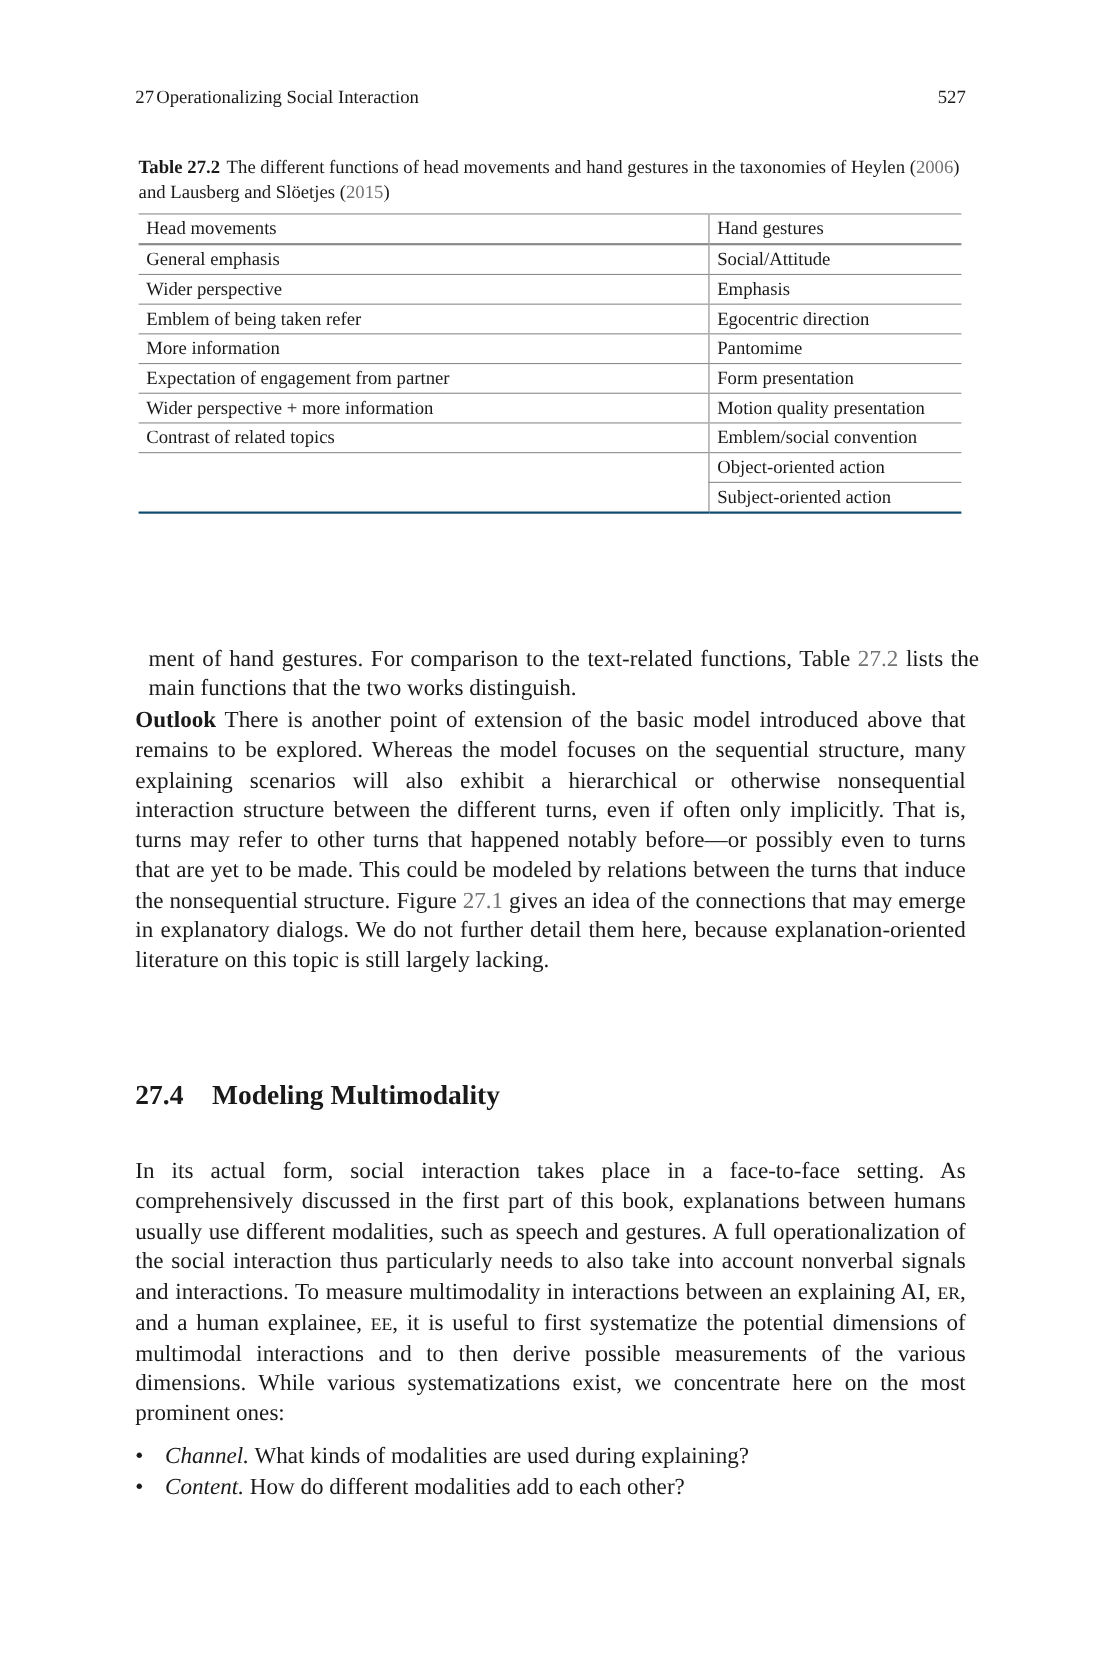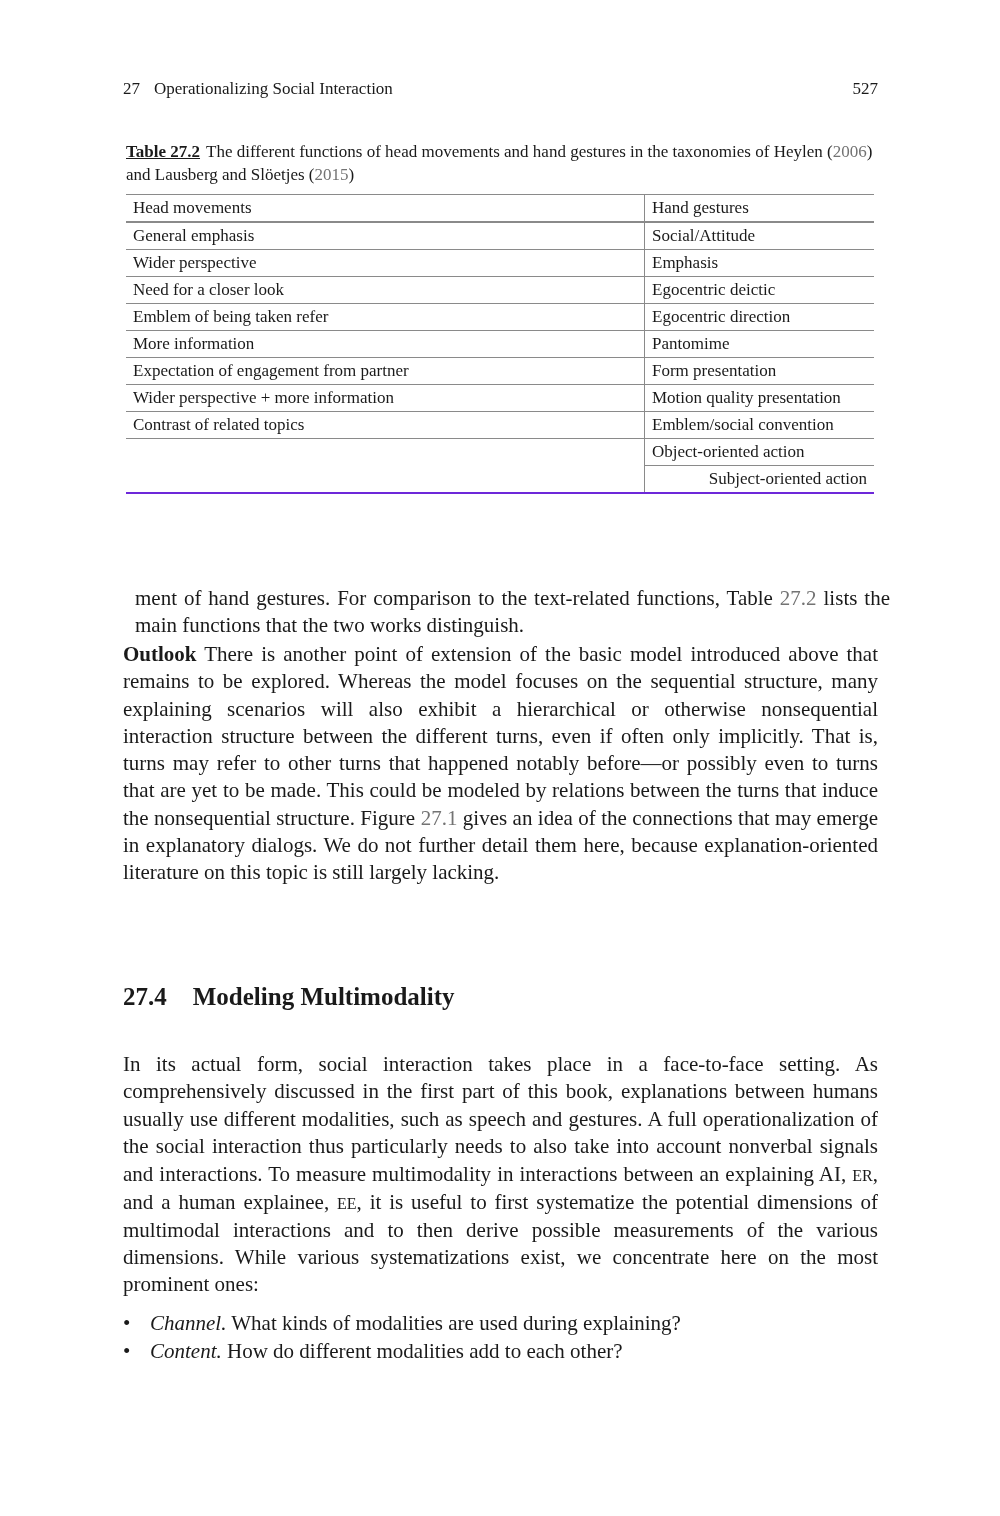--- a/index.html
+++ b/index.html
@@ -4,38 +4,38 @@
   <style>
     html, body { margin: 0; padding: 0; background: #ffffff; }
     body {
       width: 1000px; height: 1516px; position: relative; overflow: hidden;
       font-family: "Liberation Serif", "DejaVu Serif", serif; color: #1a1a1a;
     }
     .running-head {
       position: absolute; top: 79px; left: 123px; width: 755px;
       font-size: 17px; display: flex; justify-content: space-between;
     }
-    .running-head .chap-num { margin-right: 14px; }
+    .running-head .chap-num { margin-right: 2px; }
     .caption {
       position: absolute; top: 140px; left: 126px; width: 752px;
       font-size: 17px; line-height: 23px;
     }
-    .caption b { font-weight: bold; margin-right: 6px; text-decoration: underline; }
+    .caption b { font-weight: bold; margin-right: 6px; }
     a.ref { color: #737373; text-decoration: none; }
     table.t {
       position: absolute; top: 194px; left: 126px; width: 748px;
       border-collapse: collapse; font-size: 17px;
     }
     table.t td, table.t th {
       font-weight: normal; text-align: left; padding: 0 7px; height: 26px;
       border-bottom: 1px solid #8a8a8a; white-space: nowrap;
     }
     table.t tr.hdr th { border-top: 1px solid #8a8a8a; border-bottom: 2px solid #8a8a8a; height: 26px; }
     table.t td.c2, table.t th.c2 { border-left: 1px solid #8a8a8a; width: 215px; }
-    table.t tr.last td { border-bottom: 2px solid #6d28d9; text-align: right; }
+    table.t tr.last td { border-bottom: 2px solid #0c4a6e; }
     table.t tr.noline td.c1 { border-bottom: none; }
     .body-text {
       position: absolute; left: 123px; width: 755px;
       font-size: 21px; line-height: 27.3px; text-align: justify;
     }
     .p1 { top: 573px; }
     .p2 { top: 641px; }
     .p2 b { font-weight: bold; }
     .section-heading {
       position: absolute; top: 983px; left: 123px; font-size: 25px; font-weight: bold;
@@ -73,24 +73,20 @@
   </tr>
   <tr>
         <td class="c1">General emphasis</td>
         <td class="c2">Social/Attitude</td>
       </tr>
   <tr>
         <td class="c1">Wider perspective</td>
         <td class="c2">Emphasis</td>
       </tr>
   <tr>
-        <td class="c1">Need for a closer look</td>
-        <td class="c2">Egocentric deictic</td>
-      </tr>
-  <tr>
         <td class="c1">Emblem of being taken refer</td>
         <td class="c2">Egocentric direction</td>
       </tr>
   <tr>
         <td class="c1">More information</td>
         <td class="c2">Pantomime</td>
       </tr>
   <tr>
         <td class="c1">Expectation of engagement from partner</td>
         <td class="c2">Form presentation</td>

